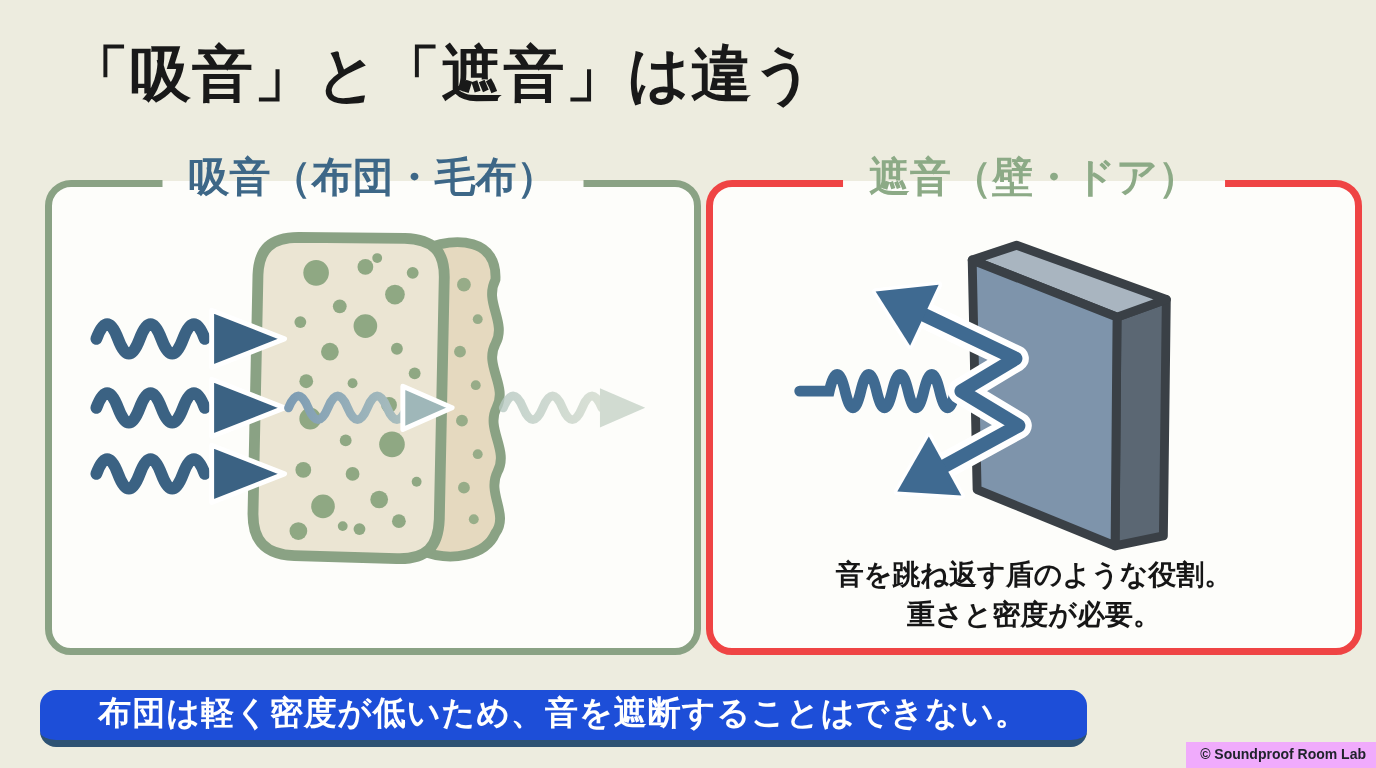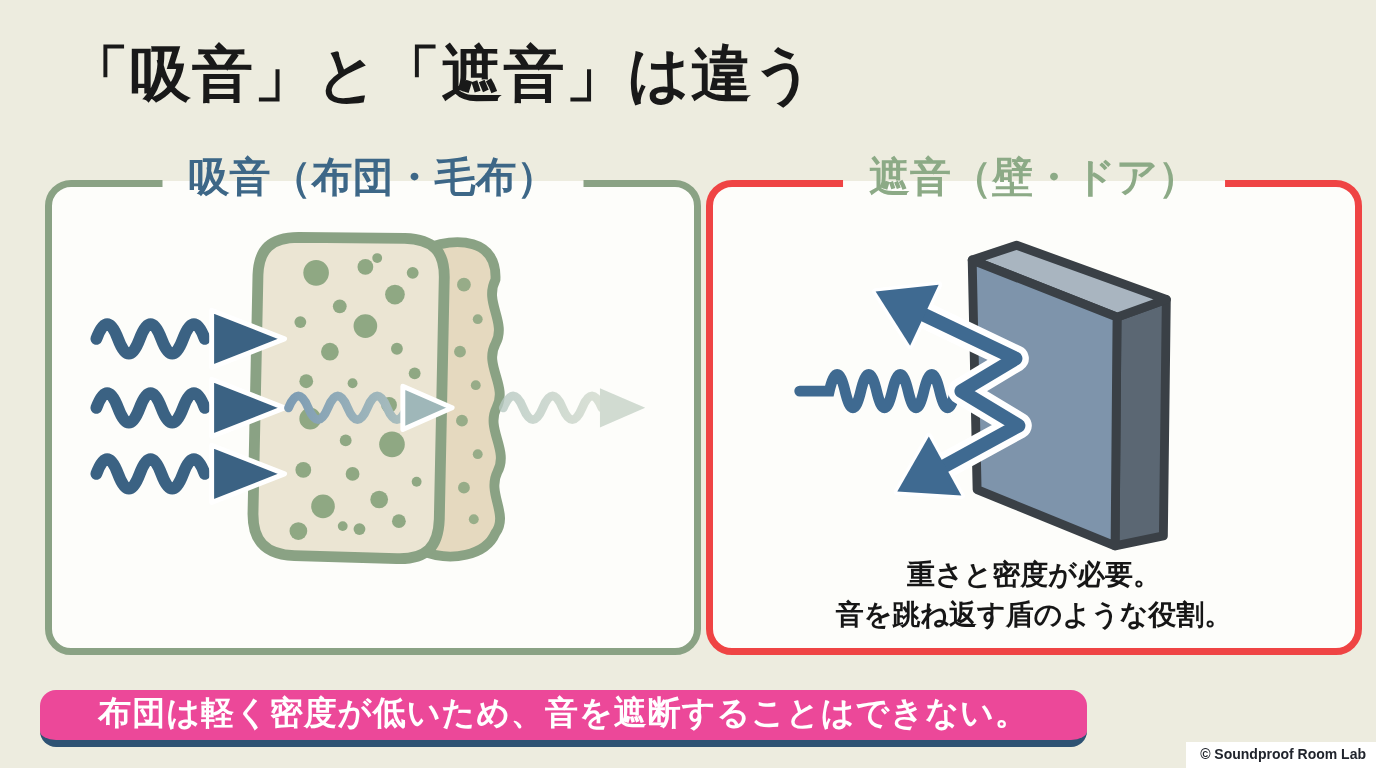--- a/index.html
+++ b/index.html
@@ -55,39 +55,39 @@
     color: #161616;
     font-size: 28px;
     line-height: 1.45;
   }
   .panel.absorption .caption { bottom: 34px; }
   .panel.insulation .caption { bottom: 12px; }
   .banner {
     position: absolute;
     left: 40px; top: 690px;
     width: 1047px; height: 57px;
-    background: #ec4899;
+    background: #1d4ed8;
     border-bottom: 7px solid #2e5273;
     border-radius: 16px;
     display: flex;
     align-items: center;
     justify-content: center;
   }
   .banner-text {
     color: #ffffff;
     font-size: 33px;
     font-weight: bold;
     letter-spacing: 1px;
     white-space: nowrap;
     padding-bottom: 4px;
   }
   .copyright {
     position: absolute;
     right: 0; bottom: 0;
-    background: #ffffff;
+    background: #f0abfc;
     padding: 4px 10px 6px 14px;
     font-size: 14px;
     font-weight: bold;
     color: #20242c;
     z-index: 5;
     white-space: nowrap;
   }
 </style>
 </head>
 <body>
@@ -200,22 +200,22 @@
         <path d="M 215 91 L 307 135 L 252 168 L 310 203 L 235 244" fill="none" stroke="#ffffff" stroke-width="27" stroke-linecap="round" stroke-linejoin="round"></path>
         <polygon points="165,67 229,60 200,122" fill="#3f6a91" stroke="#ffffff" stroke-width="7" stroke-linejoin="round"></polygon>
         <polygon points="187,270 219,214 252,274" fill="#3f6a91" stroke="#ffffff" stroke-width="7" stroke-linejoin="round"></polygon>
         <path d="M 215 91 L 307 135 L 252 168 L 310 203 L 235 244" fill="none" stroke="#3f6a91" stroke-width="14" stroke-linecap="round" stroke-linejoin="round"></path>
         <polygon points="165,67 229,60 200,122" fill="#3f6a91"></polygon>
         <polygon points="187,270 219,214 252,274" fill="#3f6a91"></polygon>
       </g>
     </svg>
 
     <div class="caption">
+      <div>音を跳ね返す盾のような役割。</div>
       <div>重さと密度が必要。</div>
-      <div>音を跳ね返す盾のような役割。</div>
     </div>
   </div>
 
   <div class="banner">
     <span class="banner-text">布団は軽く密度が低いため、音を遮断することはできない。</span>
   </div>
 
   <div class="copyright">© Soundproof Room Lab</div>
 
 </div>

